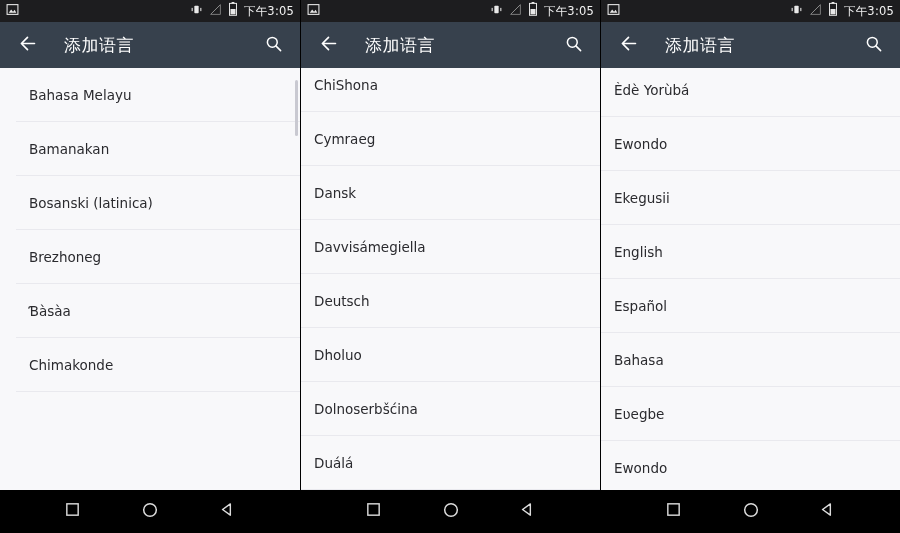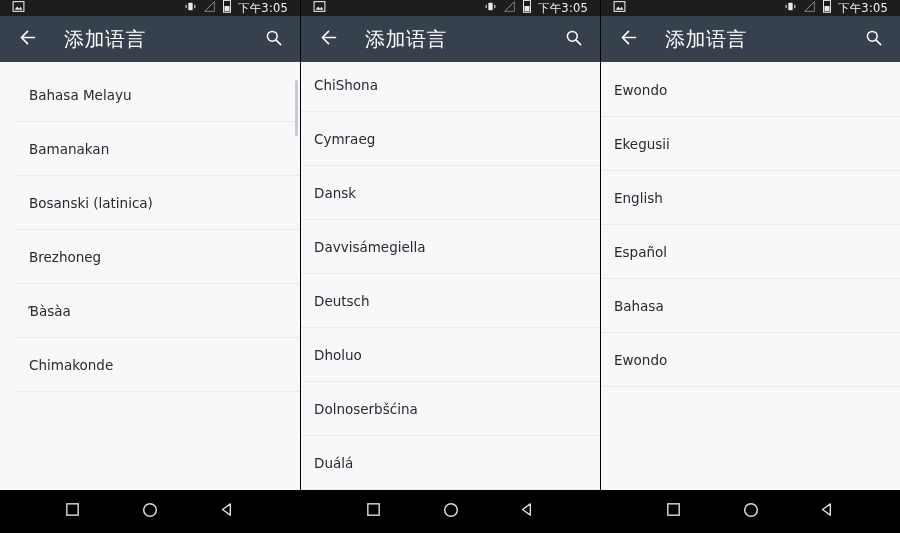--- a/index.html
+++ b/index.html
@@ -18,25 +18,25 @@
     position:relative;
     width:300px; height:533px;
     background:#f8f8fa;
     overflow:hidden;
   }
   .panel + .panel { border-left:1px solid #000; }
 
   
   .statusbar {
     position:relative;
-    height:16px;
+    height:22px;
     background:#1d1d1f;
     display:flex;
     align-items:center;
-    padding:0 12px;
+    padding:0 6px;
     z-index:5;
   }
   .sb-left { display:flex; align-items:center; gap:5px; }
   .sb-right { margin-left:auto; display:flex; align-items:center; gap:6px; }
   .sb-clock {
     color:#f2f2f2;
     font-size:11.5px;
     letter-spacing:0.2px;
     white-space:nowrap;
     font-family:"DejaVu Sans","Liberation Sans",sans-serif;
@@ -53,21 +53,21 @@
     padding:0 12px;
     z-index:4;
   }
   .tb-back {
     width:30px; height:30px;
     display:flex; align-items:center; justify-content:center;
     flex:0 0 auto;
   }
   .tb-title {
     color:#ffffff;
-    font-size:20px;
+    font-size:17px;
     margin-left:22px;
     white-space:nowrap;
     font-family:"DejaVu Sans","Liberation Sans",sans-serif;
     letter-spacing:0.5px;
   }
   .tb-search {
     margin-left:auto;
     width:30px; height:30px;
     display:flex; align-items:center; justify-content:center;
     flex:0 0 auto;
@@ -370,25 +370,27 @@
           <svg width="19" height="19" viewBox="0 0 24 24">
               <circle cx="10.5" cy="10.5" r="6.2" fill="none" stroke="#ffffff" stroke-width="1.9"></circle>
               <path d="M15.3 15.3L21 21" stroke="#ffffff" stroke-width="1.9" stroke-linecap="round"></path>
             </svg>
         </span>
       </div>
     </div>
 
     <div class="listwrap">
       <div class="list off-c">
+        <div class="row">Èdè Yorùbá</div>
         <div class="row">Ewondo</div>
         <div class="row">Ekegusii</div>
         <div class="row">English</div>
         <div class="row">Español</div>
         <div class="row">Bahasa</div>
+        <div class="row">Eʋegbe</div>
         <div class="row">Ewondo</div>
 
       </div>
     </div>
 
     <div class="navbar">
       <div class="navbtn">
         <span>
           <svg width="17" height="17" viewBox="0 0 24 24">
               <rect x="4" y="4" width="16" height="16" fill="none" stroke="#dcdcdc" stroke-width="2"></rect>

